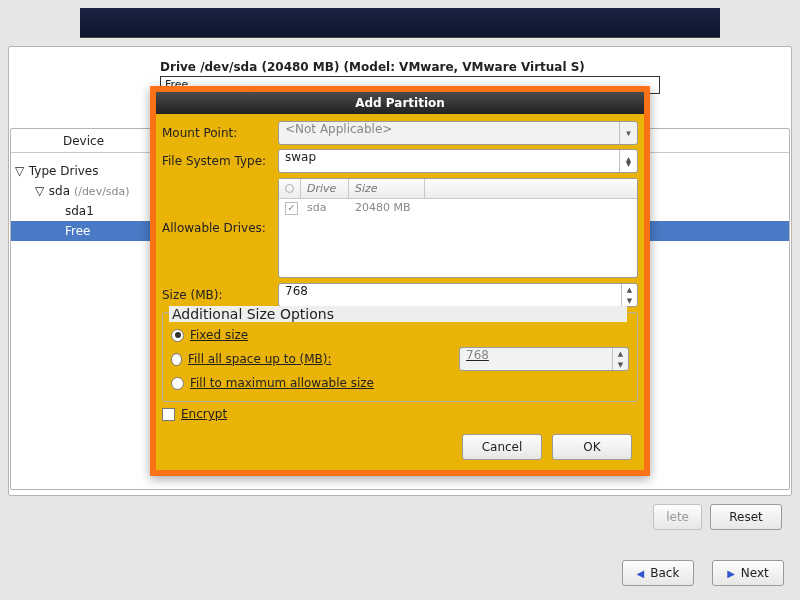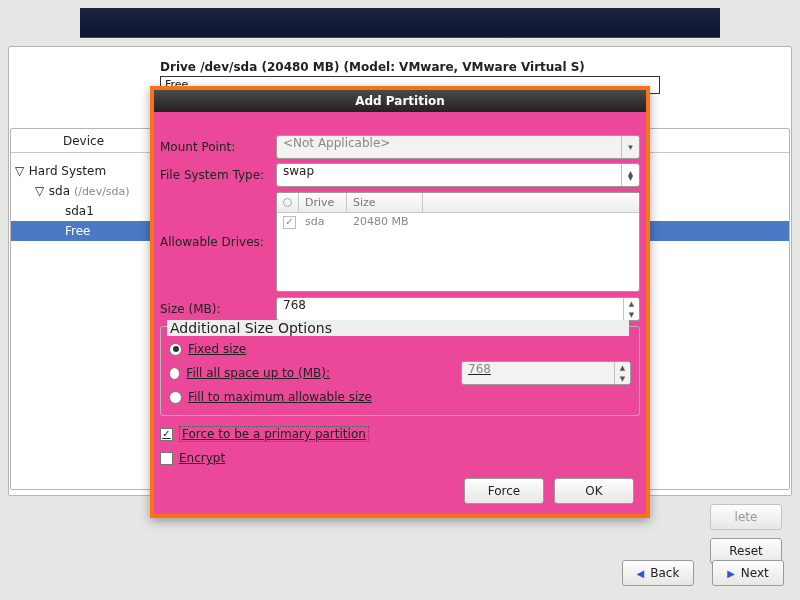--- a/index.html
+++ b/index.html
@@ -91,35 +91,35 @@
   .footer-nav {
     position: absolute;
     right: 16px; top: 560px;
     display: flex; gap: 18px;
   }
   
   .dialog {
     position: absolute;
     left: 150px; top: 86px;
     width: 500px;
-    background: #ec4899;
-    border: 4px solid #f97316;
+    background: #eab308;
+    border: 6px solid #f97316;
     box-shadow: 0 3px 10px rgba(0,0,0,0.35);
   }
   .dialog-title {
     height: 22px;
     background: linear-gradient(#4a4a4a, #222);
     color: #fff;
     text-align: center;
     font-weight: bold;
     line-height: 22px;
     font-size: 12px;
   }
   .dlg-body {
-    padding: 20px 6px 8px 6px;
+    padding: 4px 6px 8px 6px;
   }
   .form-row {
     display: flex;
     align-items: center;
     margin: 2px 0;
     min-height: 26px;
   }
   .form-label {
     width: 116px;
     text-align: left;
@@ -153,20 +153,21 @@
     background: #fff;
     height: 100px;
   }
   .drives-head {
     height: 20px;
     border-bottom: 1px solid #c8c8c6;
     background: linear-gradient(#fdfdfd,#ececea);
     display:flex; align-items:flex-end;
     color:#777;
     font-size: 11px;
+    font-style: italic;
   }
   .dh-col { border-right:1px solid #c8c8c6; height:100%; display:flex; align-items:center; padding:0 6px; }
   .drives-row { display:flex; align-items:center; color:#888; font-size:11px; padding: 2px 0; }
   .dr-col { padding: 0 6px; }
   .spin {
     flex:1; height:24px; border:1px solid #9a9a98; border-radius:3px; background:#fff;
     position:relative; display:flex; align-items:flex-start; padding:0 6px; font-size:12px;
   }
   .spin.disabled { background:#f2f2f0; color:#888; }
   .spinbtns {
@@ -219,37 +220,37 @@
 <div class="drive-header">Drive /dev/sda (20480 MB) (Model: VMware, VMware Virtual S)</div>
 <div class="diagram-box">Free</div>
 
 <div class="tree-panel">
   <div class="tree-header">
     <span>Device</span>
   </div>
   <div class="tree-body">
     <div class="tree-row">
       <span class="tri">▽</span>
-      <span>Hard System</span>
+      <span>Type Drives</span>
     </div>
     <div class="tree-row" style="padding-left:24px">
       <span class="tri">▽</span>
       <span>sda</span>
       <span class="devpath">(/dev/sda)</span>
     </div>
     <div class="tree-row" style="padding-left:54px">
       <span>sda1</span>
     </div>
     <div class="tree-row sel" style="padding-left:54px">
       <span>Free</span>
     </div>
   </div>
 </div>
 
-<div style="position:absolute; right:18px; top:504px; display:flex; gap:8px;flex-direction:column;">
+<div style="position:absolute; right:18px; top:504px; display:flex; gap:8px;">
   <div class="btn disabled" style="min-width:40px;">lete</div>
   <div class="btn">Reset</div>
 </div>
 
 <div class="footer-nav">
   <div class="btn">
     <span class="arrow-left blue"></span>
     <span>Back</span>
   </div>
   <div class="btn">
@@ -328,28 +329,24 @@
               </div>
           </div>
         </div>
         <div class="radio-row">
           <span class="radio"></span>
           <span>Fill to maximum allowable size</span>
         </div>
       </div>
     </div>
 
-    <div class="check-row" style="margin-top:6px">
-      <span class="check sel"></span>
-      <span class="focus-rect">Force to be a primary partition</span>
-    </div>
     <div class="check-row">
       <span class="check"></span>
       <span>Encrypt</span>
     </div>
 
     <div class="dlg-buttons">
-      <div class="btn" style="min-width:80px">Force</div>
+      <div class="btn" style="min-width:80px">Cancel</div>
       <div class="btn" style="min-width:80px">OK</div>
     </div>
 
   </div>
 </div>
 
 </body></html>

